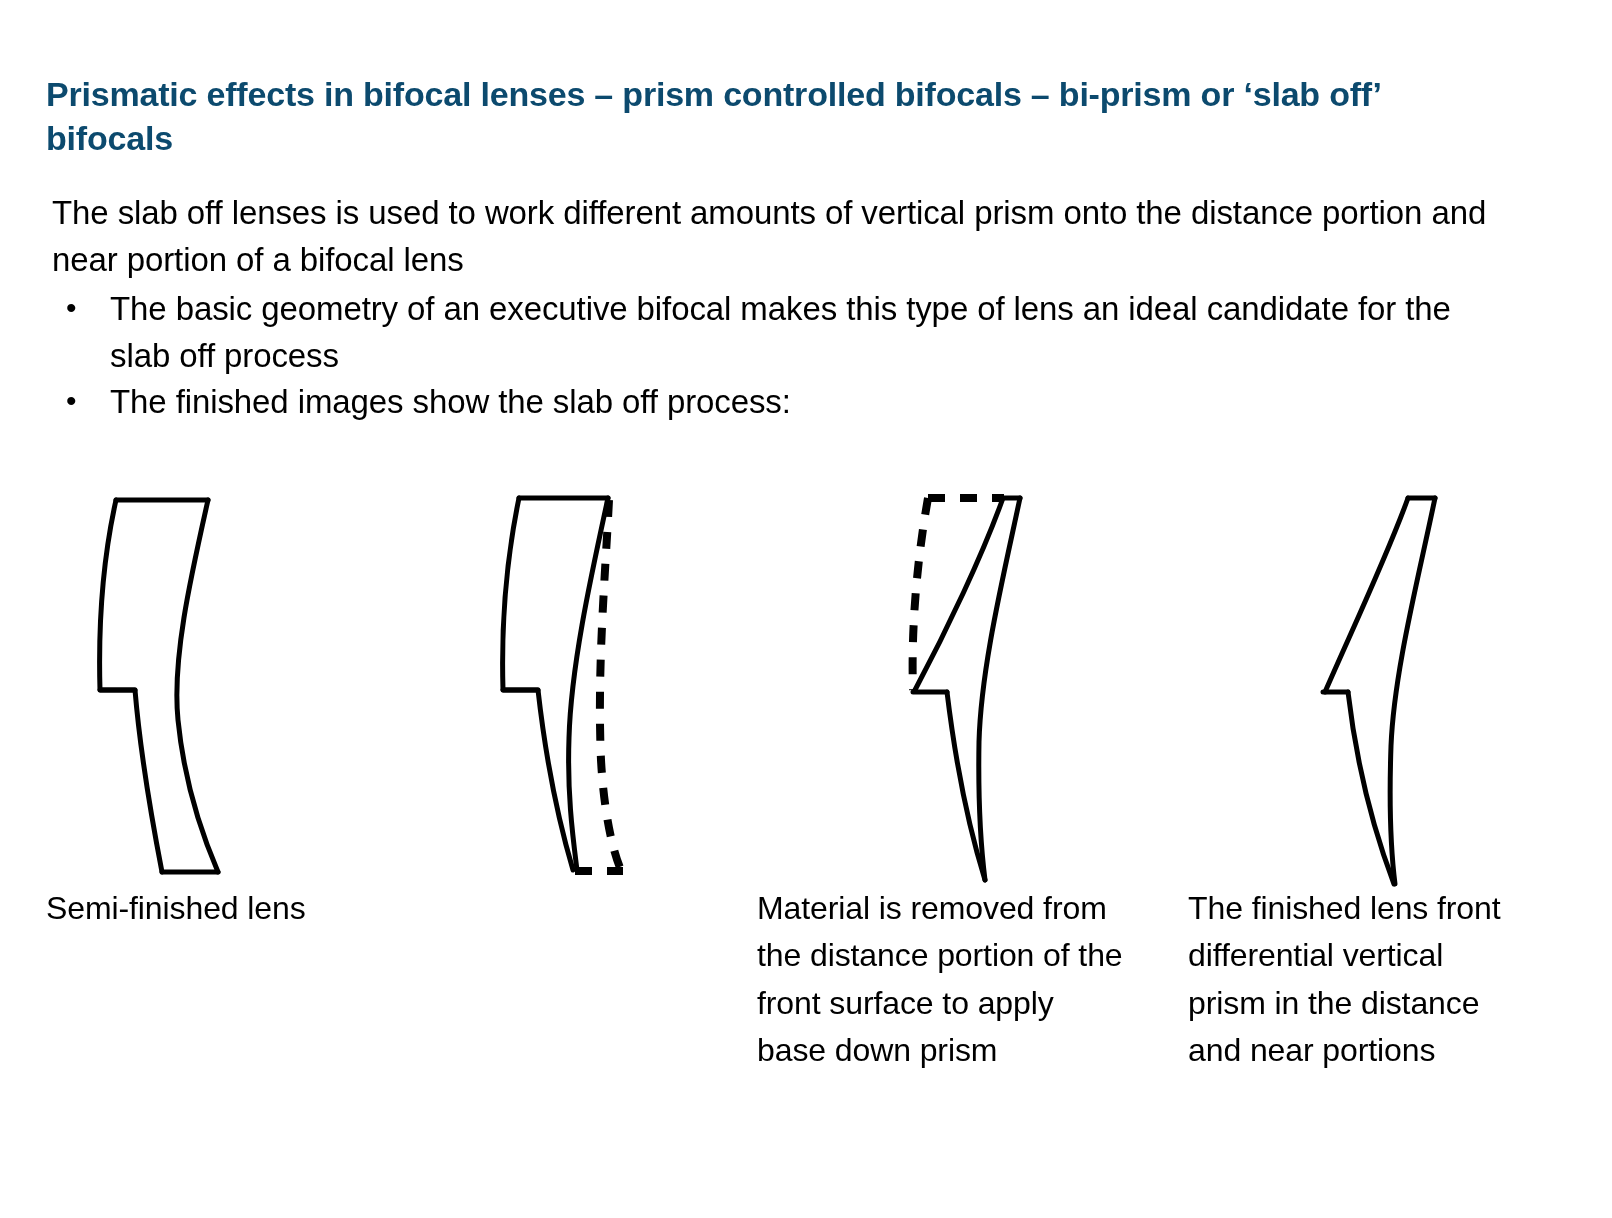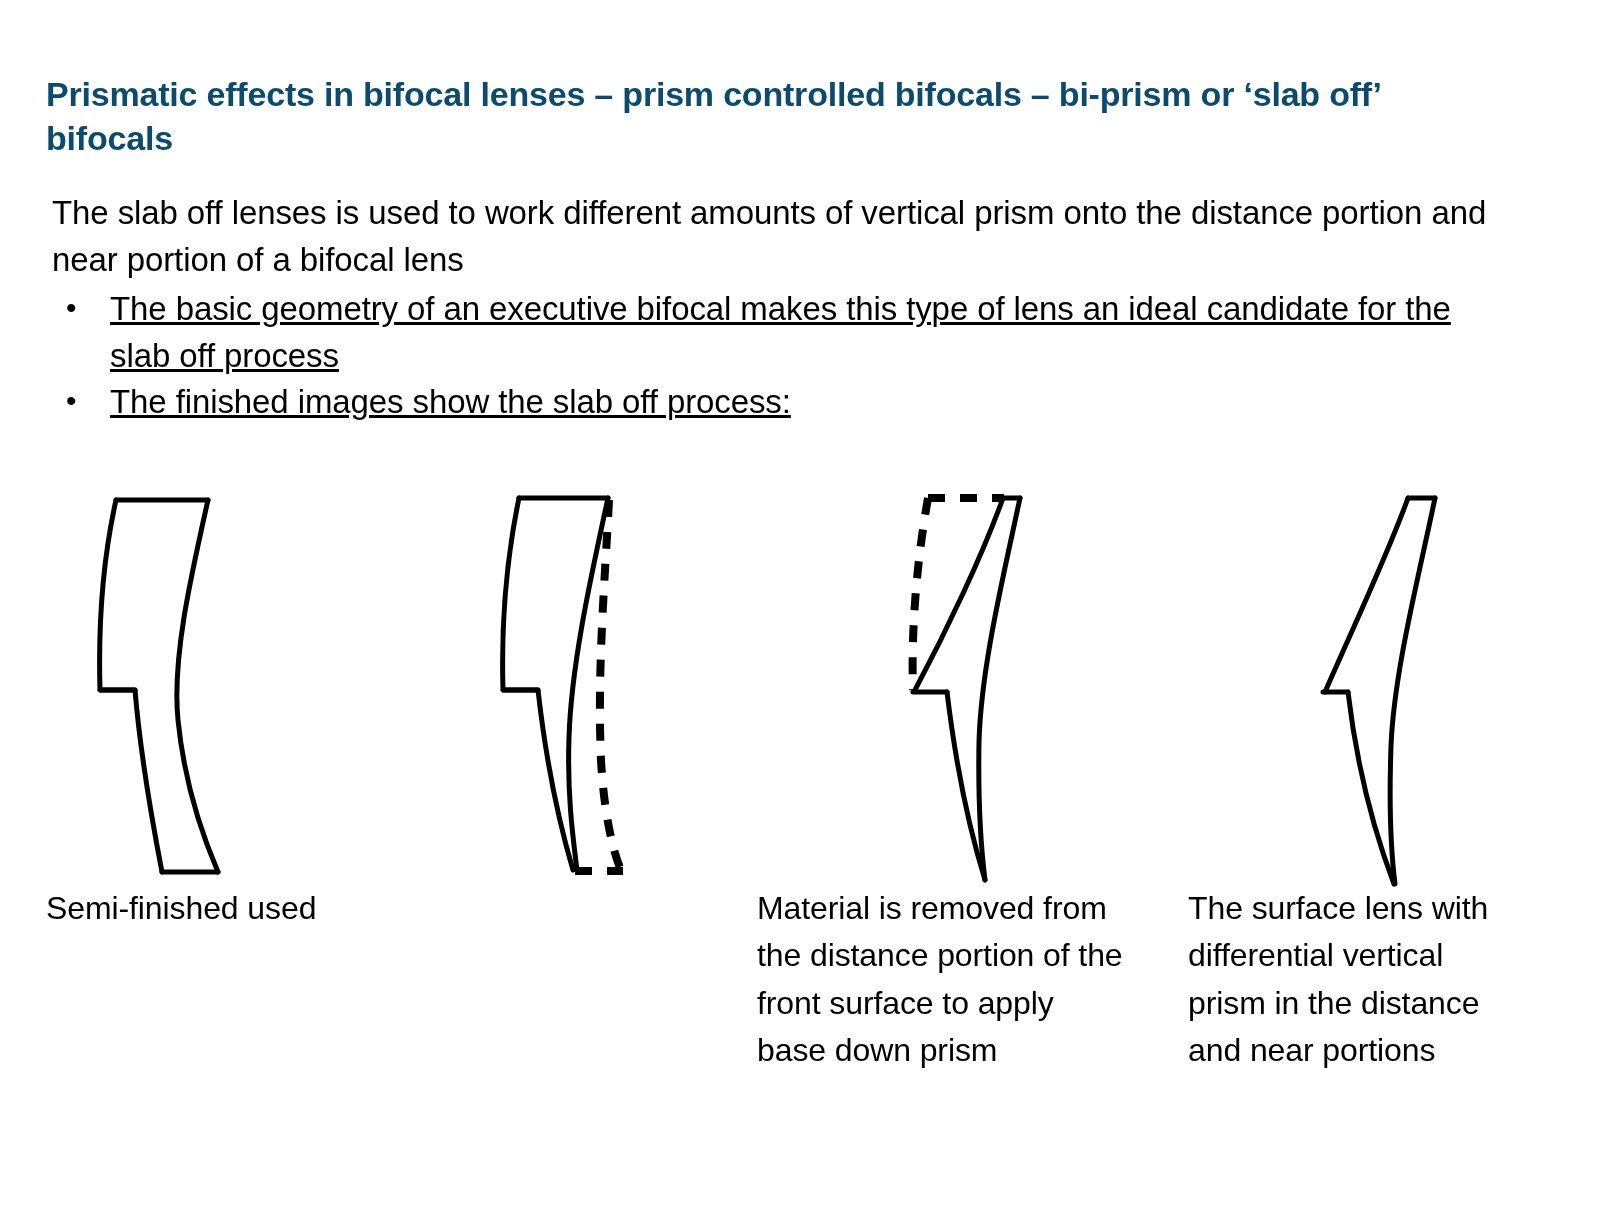--- a/index.html
+++ b/index.html
@@ -60,21 +60,20 @@
     width: 58px;
     flex: 0 0 58px;
     text-align: left;
     padding-left: 14px;
     font-size: 30px;
     line-height: 1.46;
   }
   .bullet-text {
     flex: 1 1 auto;
     max-width: 1390px;
-    text-decoration: underline;
   }
 
   
   #diagram-strip {
     position: absolute;
     left: 0;
     top: 470px;
     width: 1612px;
     height: 420px;
   }
@@ -210,16 +209,16 @@
       <path d="M 243 28
                C 226 110, 202 202, 199 276
                C 197 334, 199 382, 203 414" fill="none" stroke="#000000" stroke-width="5" stroke-linecap="round" stroke-linejoin="round"></path>
 
       <path d="M 216 28 L 243 28" fill="none" stroke="#000000" stroke-width="5" stroke-linecap="round"></path>
     </svg>
   </div>
 </div>
 
 <div id="caption-strip">
-  <div class="caption" id="caption-1">Semi-finished used</div>
+  <div class="caption" id="caption-1">Semi-finished lens</div>
   <div class="caption" id="caption-3">Material is removed from the distance portion of the front surface to apply base down prism</div>
-  <div class="caption" id="caption-4">The surface lens with differential vertical prism in the distance and near portions</div>
+  <div class="caption" id="caption-4">The finished lens front differential vertical prism in the distance and near portions</div>
 </div>
 
 </body></html>

